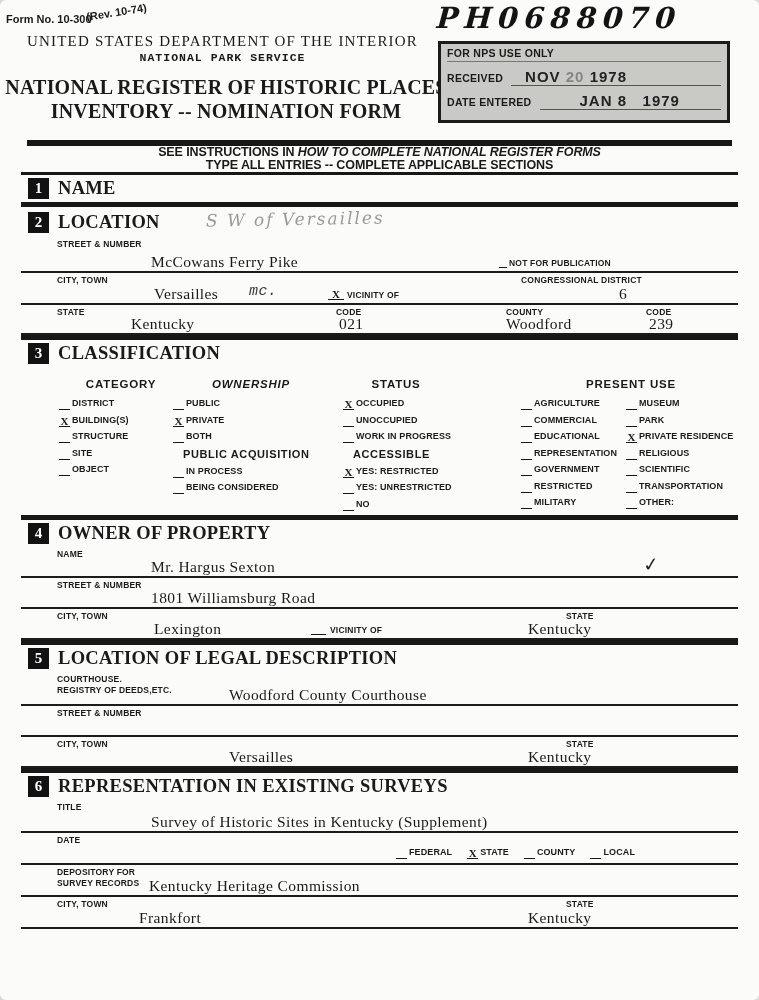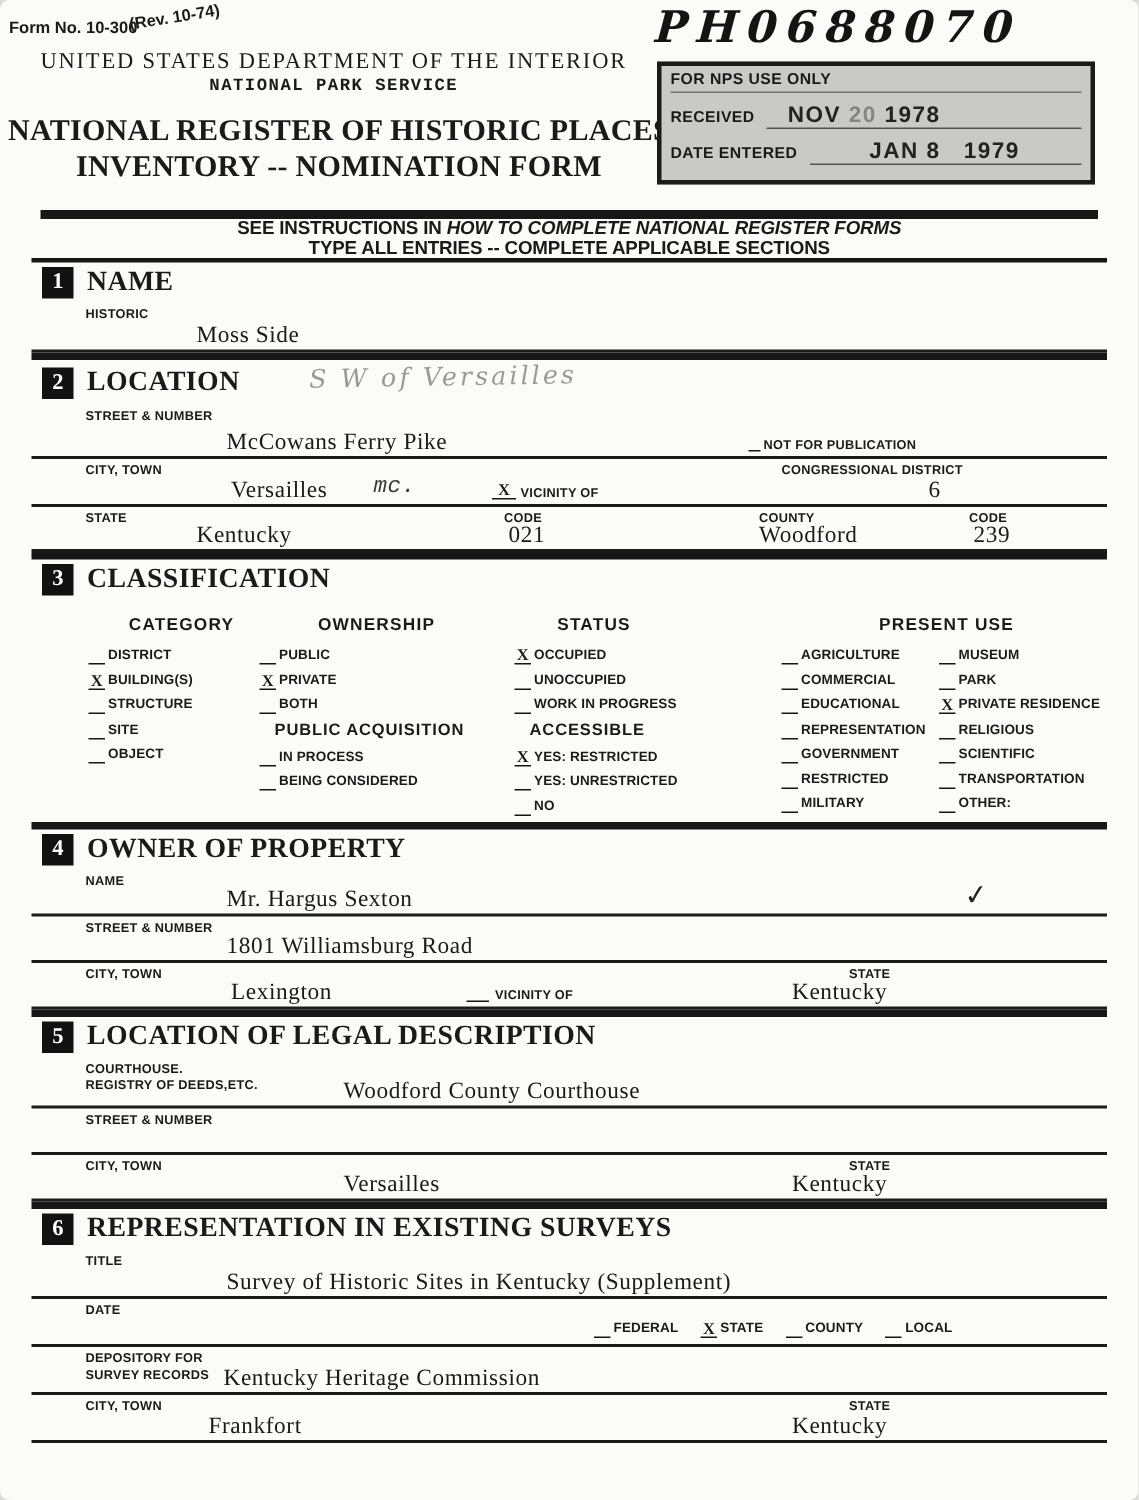--- a/index.html
+++ b/index.html
@@ -103,24 +103,20 @@
 
     <div class="bar6" style="margin:0 6px;"></div>
     <div class="instr"><span>SEE INSTRUCTIONS IN </span><span class="it">HOW TO COMPLETE NATIONAL REGISTER FORMS</span></div>
     <div class="instr">TYPE ALL ENTRIES -- COMPLETE APPLICABLE SECTIONS</div>
     <div class="bar3"></div>
 
     <div class="sec-head">
       <span class="sec-num">1</span>
       <span class="sec-title">NAME</span>
     </div>
-    <div class="field" style="height:33px;">
-      <span class="flabel">HISTORIC</span>
-      <span class="fvalue" style="left:110px;">Moss Side</span>
-    </div>
 
     <div class="secbar"></div>
     <div class="sec-head" style="height:30px;">
       <span class="sec-num">2</span>
       <span class="sec-title">LOCATION</span>
       <span class="hand-note">S W of Versailles</span>
     </div>
     <div class="field" style="height:36px;">
       <span class="flabel">STREET &amp; NUMBER</span>
       <span class="fvalue" style="left:130px;">McCowans Ferry Pike</span>
@@ -151,21 +147,21 @@
       <span class="fvalue" style="left:628px;">239</span>
     </div>
 
     <div class="secbar"></div>
     <div class="sec-head">
       <span class="sec-num">3</span>
       <span class="sec-title">CLASSIFICATION</span>
     </div>
     <div class="cls">
       <div class="colhead" style="left:40px;width:120px;">CATEGORY</div>
-      <div class="colhead" style="left:150px;width:160px;">OWNERSHIP</div>
+      <div class="colhead" style="left:150px;width:160px;font-style:italic;">OWNERSHIP</div>
       <div class="colhead" style="left:320px;width:110px;">STATUS</div>
       <div class="colhead" style="left:505px;width:210px;">PRESENT USE</div>
 
       <div class="col" style="left:38px;top:31px;">
         <div class="cb">
             <span class="mk"></span>
             <span class="lb">DISTRICT</span>
           </div>
         <div class="cb">
             <span class="mk">X</span>

